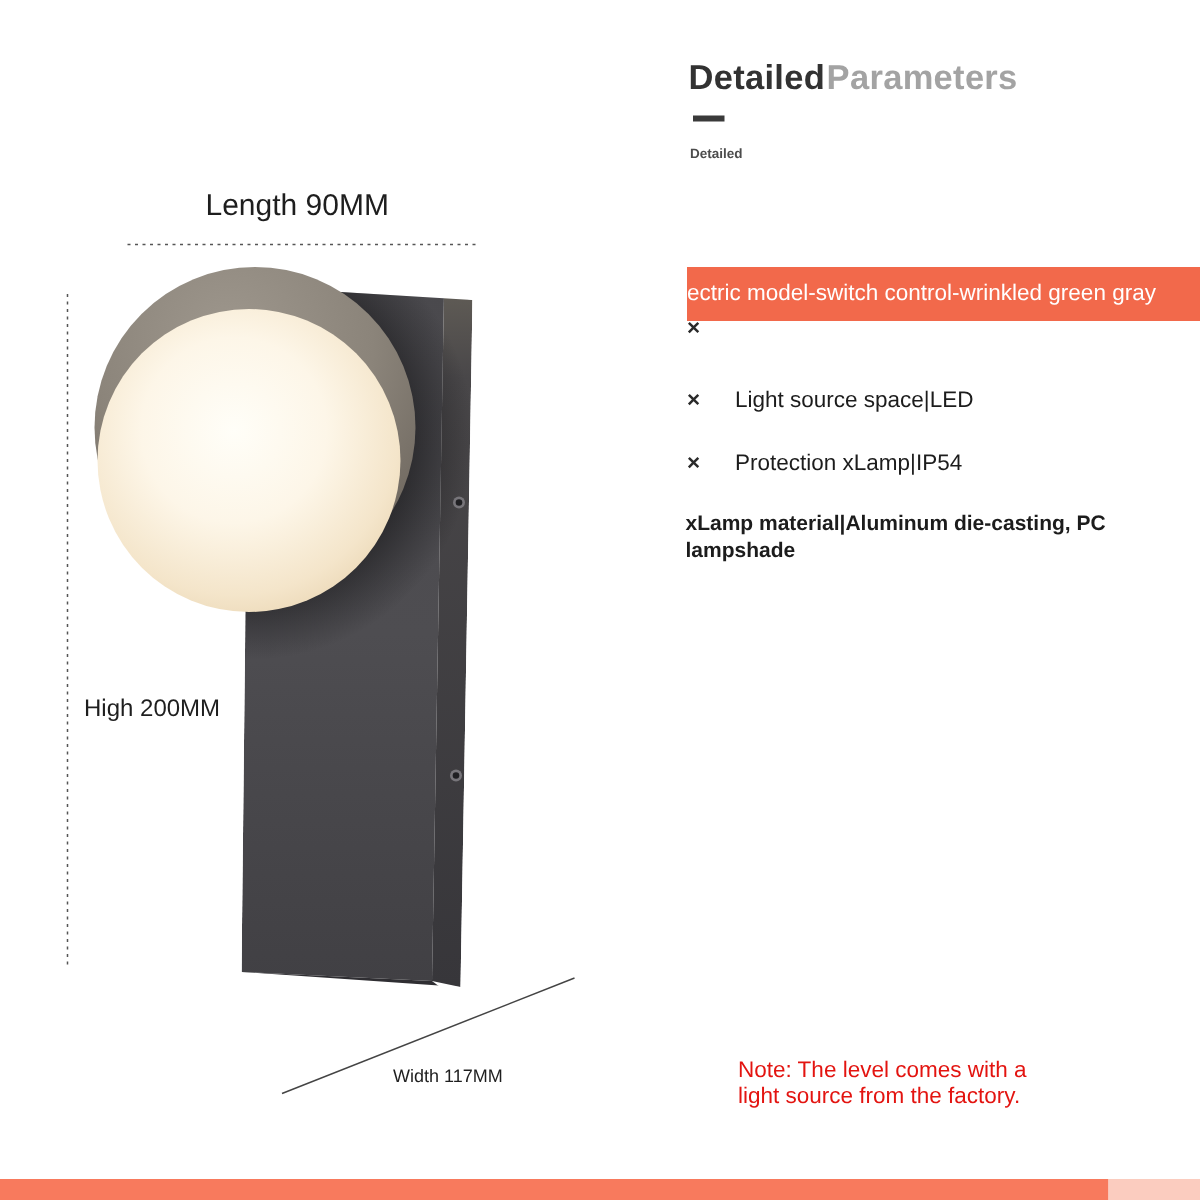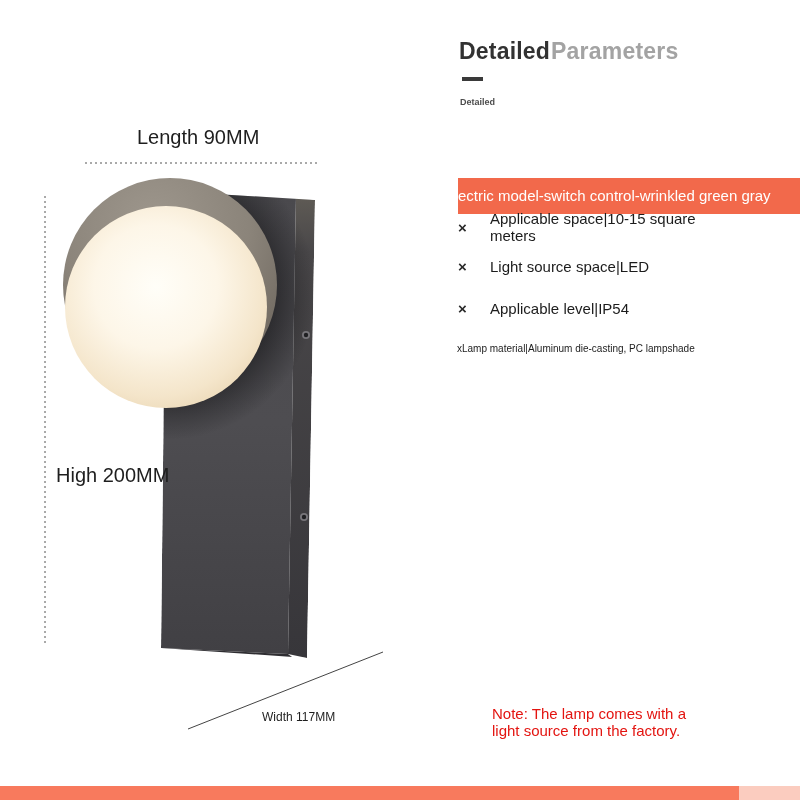--- a/index.html
+++ b/index.html
@@ -6,21 +6,21 @@
   html,body { width:800px; height:800px; background:#ffffff; overflow:hidden;
               font-family:"Liberation Sans", sans-serif; }
   .canvas { position:relative; width:800px; height:800px; background:#ffffff; }
 
   
   .product-svg { position:absolute; left:0; top:0; }
 
   .dim-label { position:absolute; color:#1e1e1e; }
   .length-label { left:137px; top:126px; width:162px; text-align:left;
                   font-size:20px; }
-  .high-label   { left:56px;  top:464px; font-size:20px; }
+  .high-label   { left:56px;  top:464px; font-size:16px; }
   .width-label  { left:262px; top:710px; font-size:12px; }
 
   
   .title { position:absolute; left:459px; top:38px; font-size:23px;
            font-weight:bold; letter-spacing:0.2px; white-space:nowrap; }
   .title .primary   { color:#323232; }
   .title .secondary { color:#a3a3a3; margin-left:1px; }
   .title-dash { position:absolute; left:462px; top:77px; width:21px; height:4px;
                 background:#3a3a3a; }
   .subtitle { position:absolute; left:460px; top:97px; font-size:9px;
@@ -32,22 +32,22 @@
 
   .spec-row { position:absolute; left:458px; display:flex; align-items:center; }
   .spec-row .marker { width:32px; flex:0 0 32px; font-size:15px; font-weight:bold;
                       color:#2a2a2a; }
   .spec-row .spec-text { width:225px; font-size:15px; line-height:17px;
                          color:#1c1c1c; }
   .spec-row-1 { top:210px; }
   .spec-row-2 { top:258px; }
   .spec-row-3 { top:300px; }
 
-  .para { position:absolute; left:457px; width:302px; font-size:10px;
-          line-height:17.5px; color:#1c1c1c; }
+  .para { position:absolute; left:457px; width:302px; font-size:14px;
+          line-height:17.5px; color:#1c1c1c;font-weight:bold; }
   .para-1 { top:340px; }
   .para-2 { top:380px; }
 
   .note { position:absolute; left:492px; top:705px; width:212px; font-size:15px;
           line-height:17px; color:#e31410; }
 
   .bottom-bar       { position:absolute; top:786px; height:14px; }
   .bottom-bar.main  { left:0;    width:739px; background:#f87a5d; }
   .bottom-bar.light { left:739px; width:61px;  background:#fbccbf; }
 </style>
@@ -120,31 +120,30 @@
   <div class="title">
     <span class="primary">Detailed</span><span class="secondary">Parameters</span>
   </div>
   <div class="title-dash"></div>
   <div class="subtitle">Detailed</div>
 
   <div class="banner">ectric model-switch control-wrinkled green gray</div>
 
   <div class="spec-row spec-row-1">
     <span class="marker">×</span>
-    <span class="spec-text">Applicable space|10-15 square meters</span>
   </div>
   <div class="spec-row spec-row-2">
     <span class="marker">×</span>
     <span class="spec-text">Light source space|LED</span>
   </div>
   <div class="spec-row spec-row-3">
     <span class="marker">×</span>
-    <span class="spec-text">Applicable level|IP54</span>
+    <span class="spec-text">Protection xLamp|IP54</span>
   </div>
 
   <div class="para para-1">xLamp material|Aluminum die-casting, PC lampshade</div>
 
-  <div class="note">Note: The lamp comes with a light source from the factory.</div>
+  <div class="note">Note: The level comes with a light source from the factory.</div>
 
   <div class="bottom-bar main"></div>
   <div class="bottom-bar light"></div>
 
 </div>
 
 </body></html>

